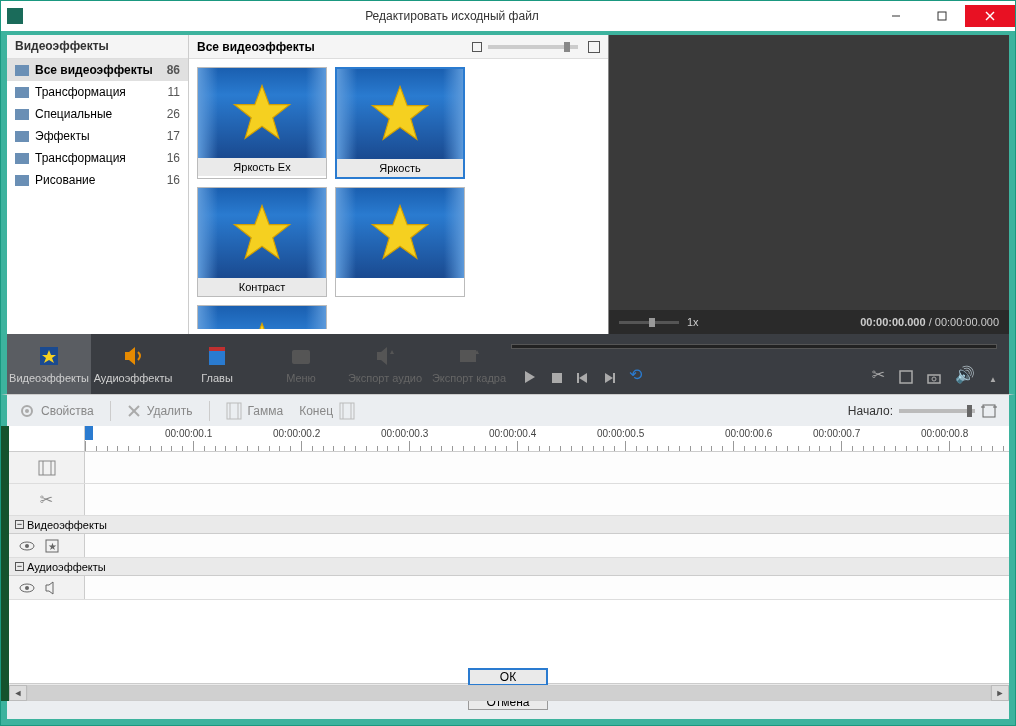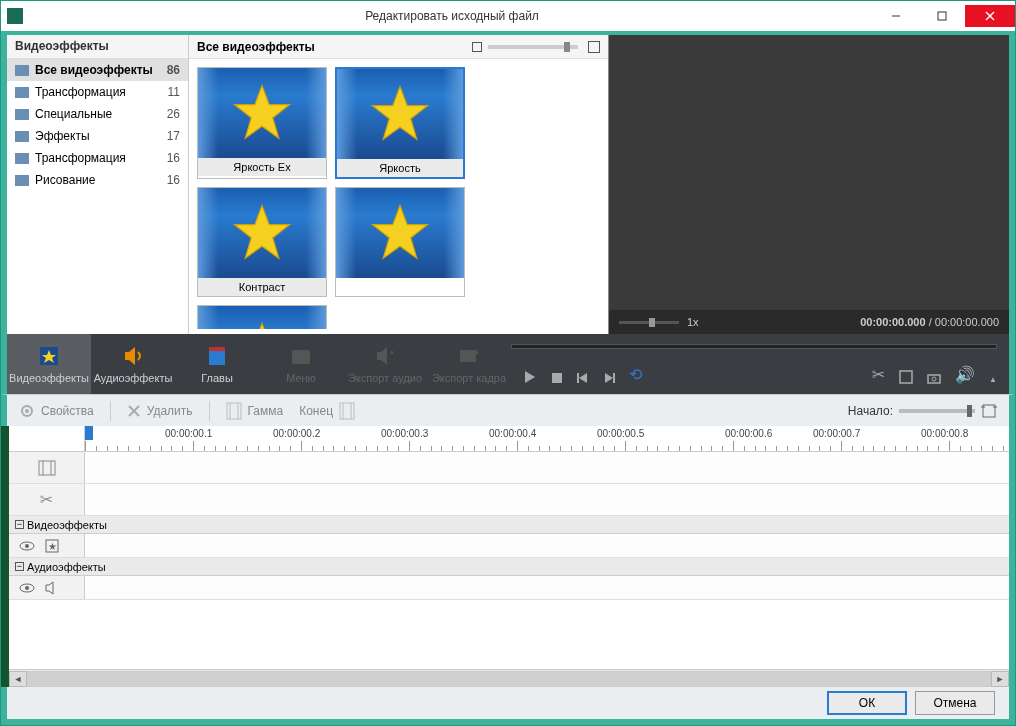--- a/index.html
+++ b/index.html
@@ -66,21 +66,21 @@
 .track-head { width: 76px; border-right: 1px solid #ccc; display: flex; align-items: center; justify-content: center; background: #f2f2f2; }
 .track-head svg { color: #888; }
 .track-body { flex: 1; background: #fdfdfd; }
 .track-section { height: 18px; background: #eaeaea; font-size: 11px; padding: 2px 6px; border-bottom: 1px solid #ccc; display:flex; align-items:center; gap:3px; }
 .track-sub { height: 24px; display: flex; border-bottom: 1px solid #ddd; }
 .track-sub .track-head { display: flex; gap: 10px; justify-content: flex-start; padding-left: 10px; }
 .hscroll { height: 18px; background: #eaeaea; display: flex; align-items: center; border-top: 1px solid #ccc; }
 .hscroll .sc-btn { width: 18px; height: 16px; background: #ddd; border: 1px solid #bbb; display:flex; align-items:center; justify-content:center; font-size:9px; color:#555; }
 .hscroll .sc-track { flex: 1; height: 16px; background: #f5f5f5; position: relative; border: 1px solid #ccc; }
 .hscroll .sc-thumb { position: absolute; left: 0; top: 0; width: 100%; height: 100%; background: #d0d0d0; }
-.footer { height: 24px; background: #ebeef1; display: flex; align-items: center; justify-content: flex-end; gap: 8px; padding: 16px 14px; border: 6px solid #3db39e; border-top: 0; }
+.footer { height: 24px; background: #ebeef1; display: flex; align-items: center; justify-content: flex-end; gap: 8px; padding: 9px 14px; border: 6px solid #3db39e; border-top: 0; flex-direction: column; }
 .footer button { width: 80px; height: 24px; font-size: 12px; background: #eaeaea; border: 1px solid #999; cursor: pointer; }
 .footer button.primary { border: 2px solid #2a7bd0; }
 .minus-square { width: 9px; height: 9px; border: 1px solid #555; display:inline-flex; align-items:center; justify-content:center; font-size:9px; line-height:7px; }
 </style>
 </head>
 <body>
 
 <div class="window">
   <div class="titlebar">
     <div class="app-icon"></div>

